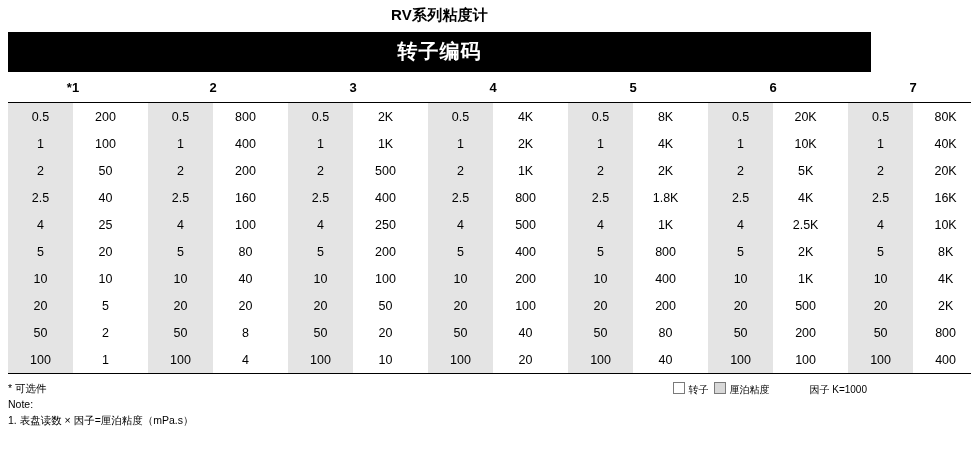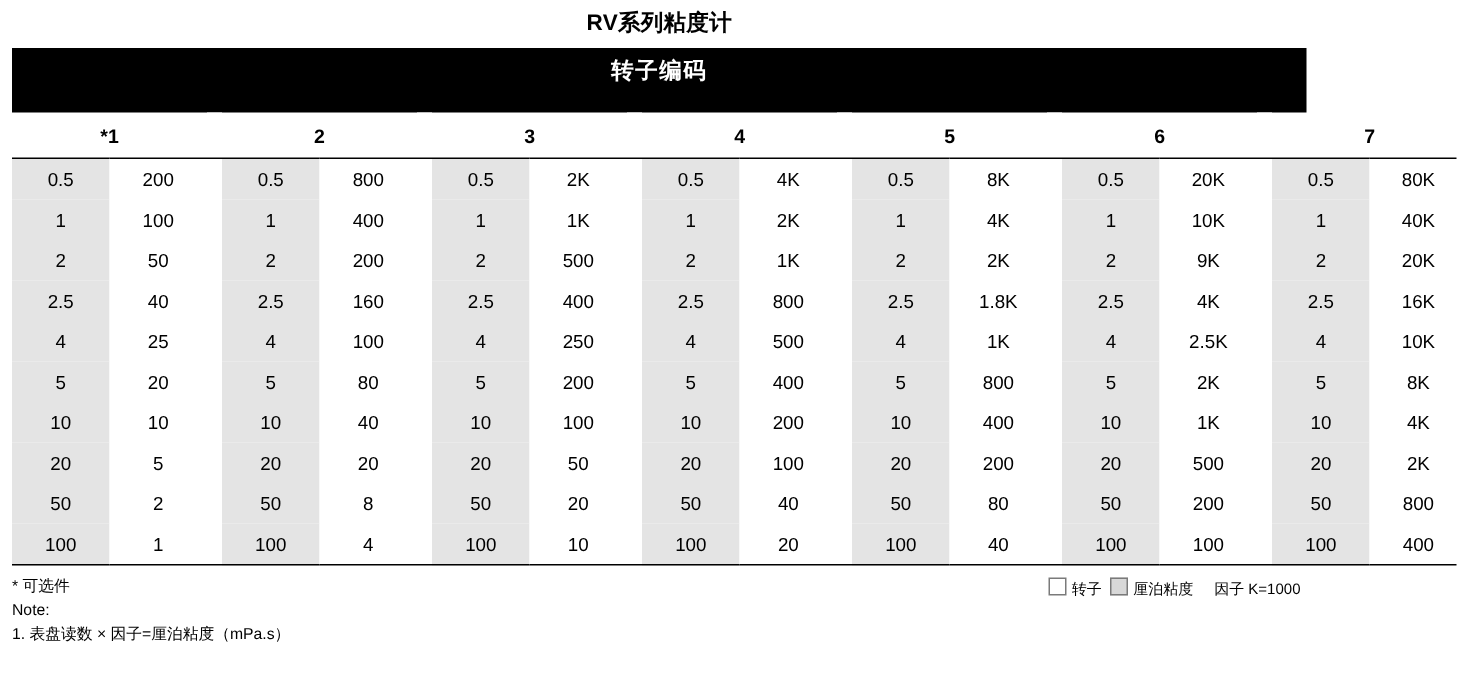--- a/index.html
+++ b/index.html
@@ -25,23 +25,23 @@
     text-align: center;
     font-size: 15px;
     font-weight: bold;
     padding: 6px 0 7px 0;
     letter-spacing: 0.2px;
   }
   .banner {
     background: #000000;
     color: #ffffff;
     text-align: center;
-    font-size: 15px;
+    font-size: 20px;
     font-weight: bold;
-    padding: 6px 0 18px 0;
+    padding: 6px 0 7px 0;
     letter-spacing: 1px;
   }
   table.grid {
     width: 100%;
     border-collapse: collapse;
     table-layout: fixed;
   }
   table.grid td, table.grid th {
     padding: 0;
     margin: 0;
@@ -95,21 +95,21 @@
     display: inline-block;
     width: 10px;
     height: 10px;
     border: 1px solid #7a7a7a;
     vertical-align: -1px;
     margin-right: 3px;
   }
   .legend .sw-white { background: #ffffff; }
   .legend .sw-gray { background: #d8d8d8; }
   .legend .item { white-space: nowrap; }
-  .legend .kval { margin-left: 8px; white-space: nowrap; }
+  .legend .kval { margin-left: 34px; white-space: nowrap; }
 </style>
 </head>
 <body>
 
 <div class="page">
 
   <div class="title">RV系列粘度计</div>
 
   <div class="banner">转子编码</div>
 
@@ -208,21 +208,21 @@
         <td class="shade">2</td>
         <td class="white">500</td>
         <td class="grp-gap"></td>
         <td class="shade">2</td>
         <td class="white">1K</td>
         <td class="grp-gap"></td>
         <td class="shade">2</td>
         <td class="white">2K</td>
         <td class="grp-gap"></td>
         <td class="shade">2</td>
-        <td class="white">9K</td>
+        <td class="white">5K</td>
         <td class="grp-gap"></td>
         <td class="shade">2</td>
         <td class="white">20K</td>
       </tr>
       <tr class="data-row">
         <td class="shade">2.5</td>
         <td class="white">40</td>
         <td class="grp-gap"></td>
         <td class="shade">2.5</td>
         <td class="white">160</td>

